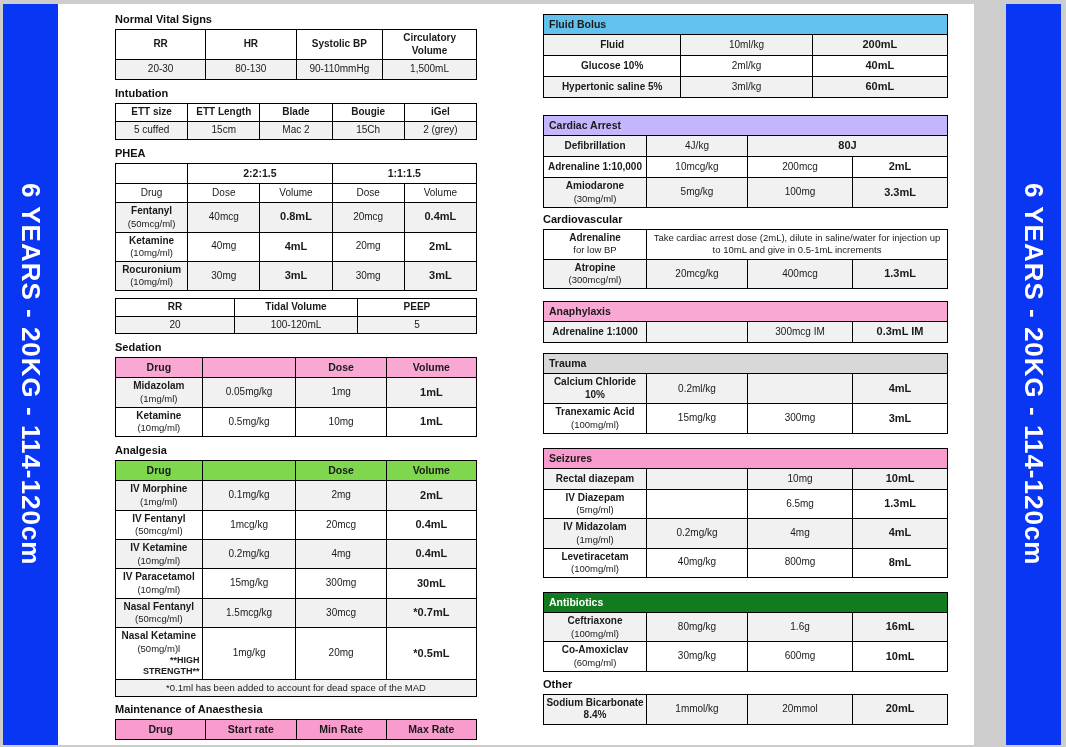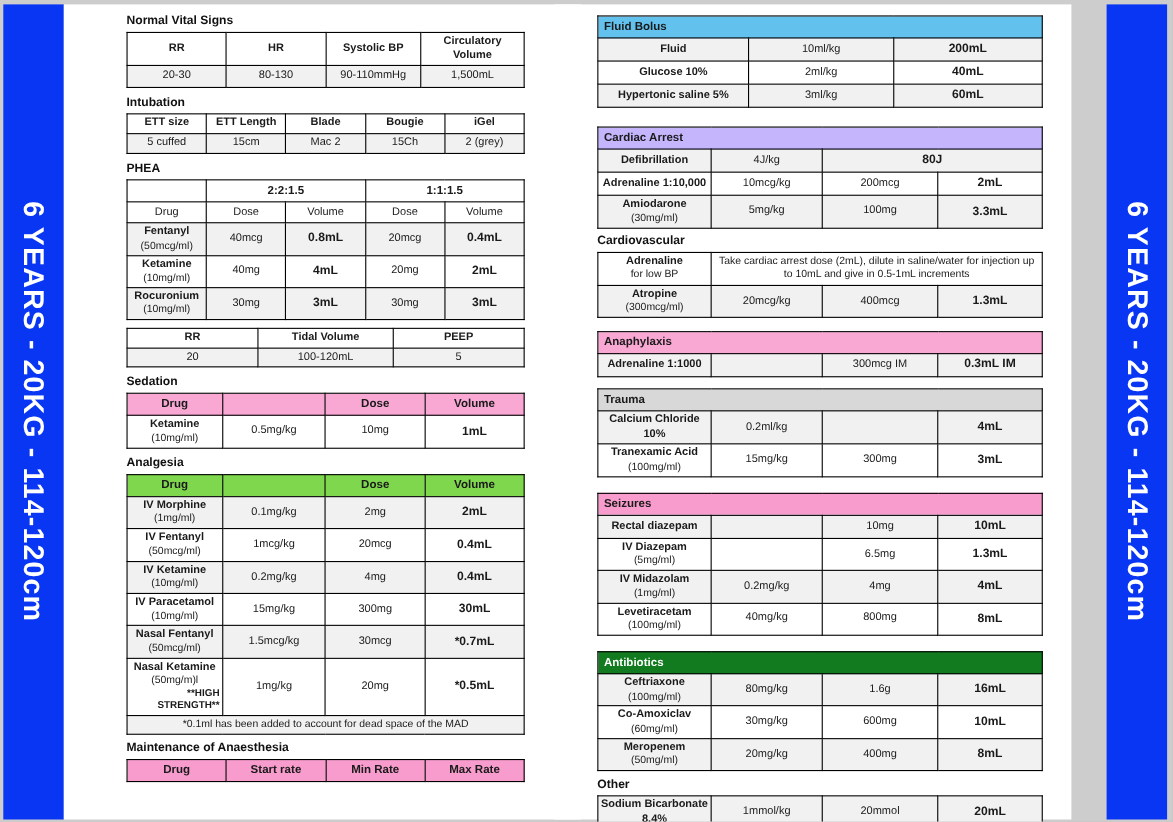--- a/index.html
+++ b/index.html
@@ -209,20 +209,29 @@
             <col style="width:25%">
             <col style="width:25%">
           </colgroup>
         <tbody>
             <tr class="bar bar-yellow">
           <td style="text-align:center">Drug</td>
           <td></td>
           <td style="text-align:center">Dose</td>
           <td style="text-align:center">Volume</td>
         </tr>
+        <tr class="drugrow grey">
+          <td class="drug">
+            <div>Midazolam</div>
+            <div class="conc">(1mg/ml)</div>
+          </td>
+          <td class="val">0.05mg/kg</td>
+          <td class="val">1mg</td>
+          <td class="vol">1mL</td>
+        </tr>
         <tr class="drugrow white">
           <td class="drug">
             <div>Ketamine</div>
             <div class="conc">(10mg/ml)</div>
           </td>
           <td class="val">0.5mg/kg</td>
           <td class="val">10mg</td>
           <td class="vol">1mL</td>
         </tr>
       </tbody>
@@ -540,29 +549,20 @@
         </tr>
         <tr class="drugrow white" style="height:28px">
           <td class="drug">
             <div>Co-Amoxiclav</div>
             <div class="conc">(60mg/ml)</div>
           </td>
           <td class="val">30mg/kg</td>
           <td class="val">600mg</td>
           <td class="vol">10mL</td>
         </tr>
-        <tr class="drugrow grey" style="height:29px">
-          <td class="drug">
-            <div>Meropenem</div>
-            <div class="conc">(50mg/ml)</div>
-          </td>
-          <td class="val">20mg/kg</td>
-          <td class="val">400mg</td>
-          <td class="vol">8mL</td>
-        </tr>
       </tbody>
         </table>
 
       <div class="sec-title">Other</div>
       <table>
         <colgroup>
             <col style="width:25.5%">
             <col style="width:25%">
             <col style="width:26%">
             <col style="width:23.5%">

